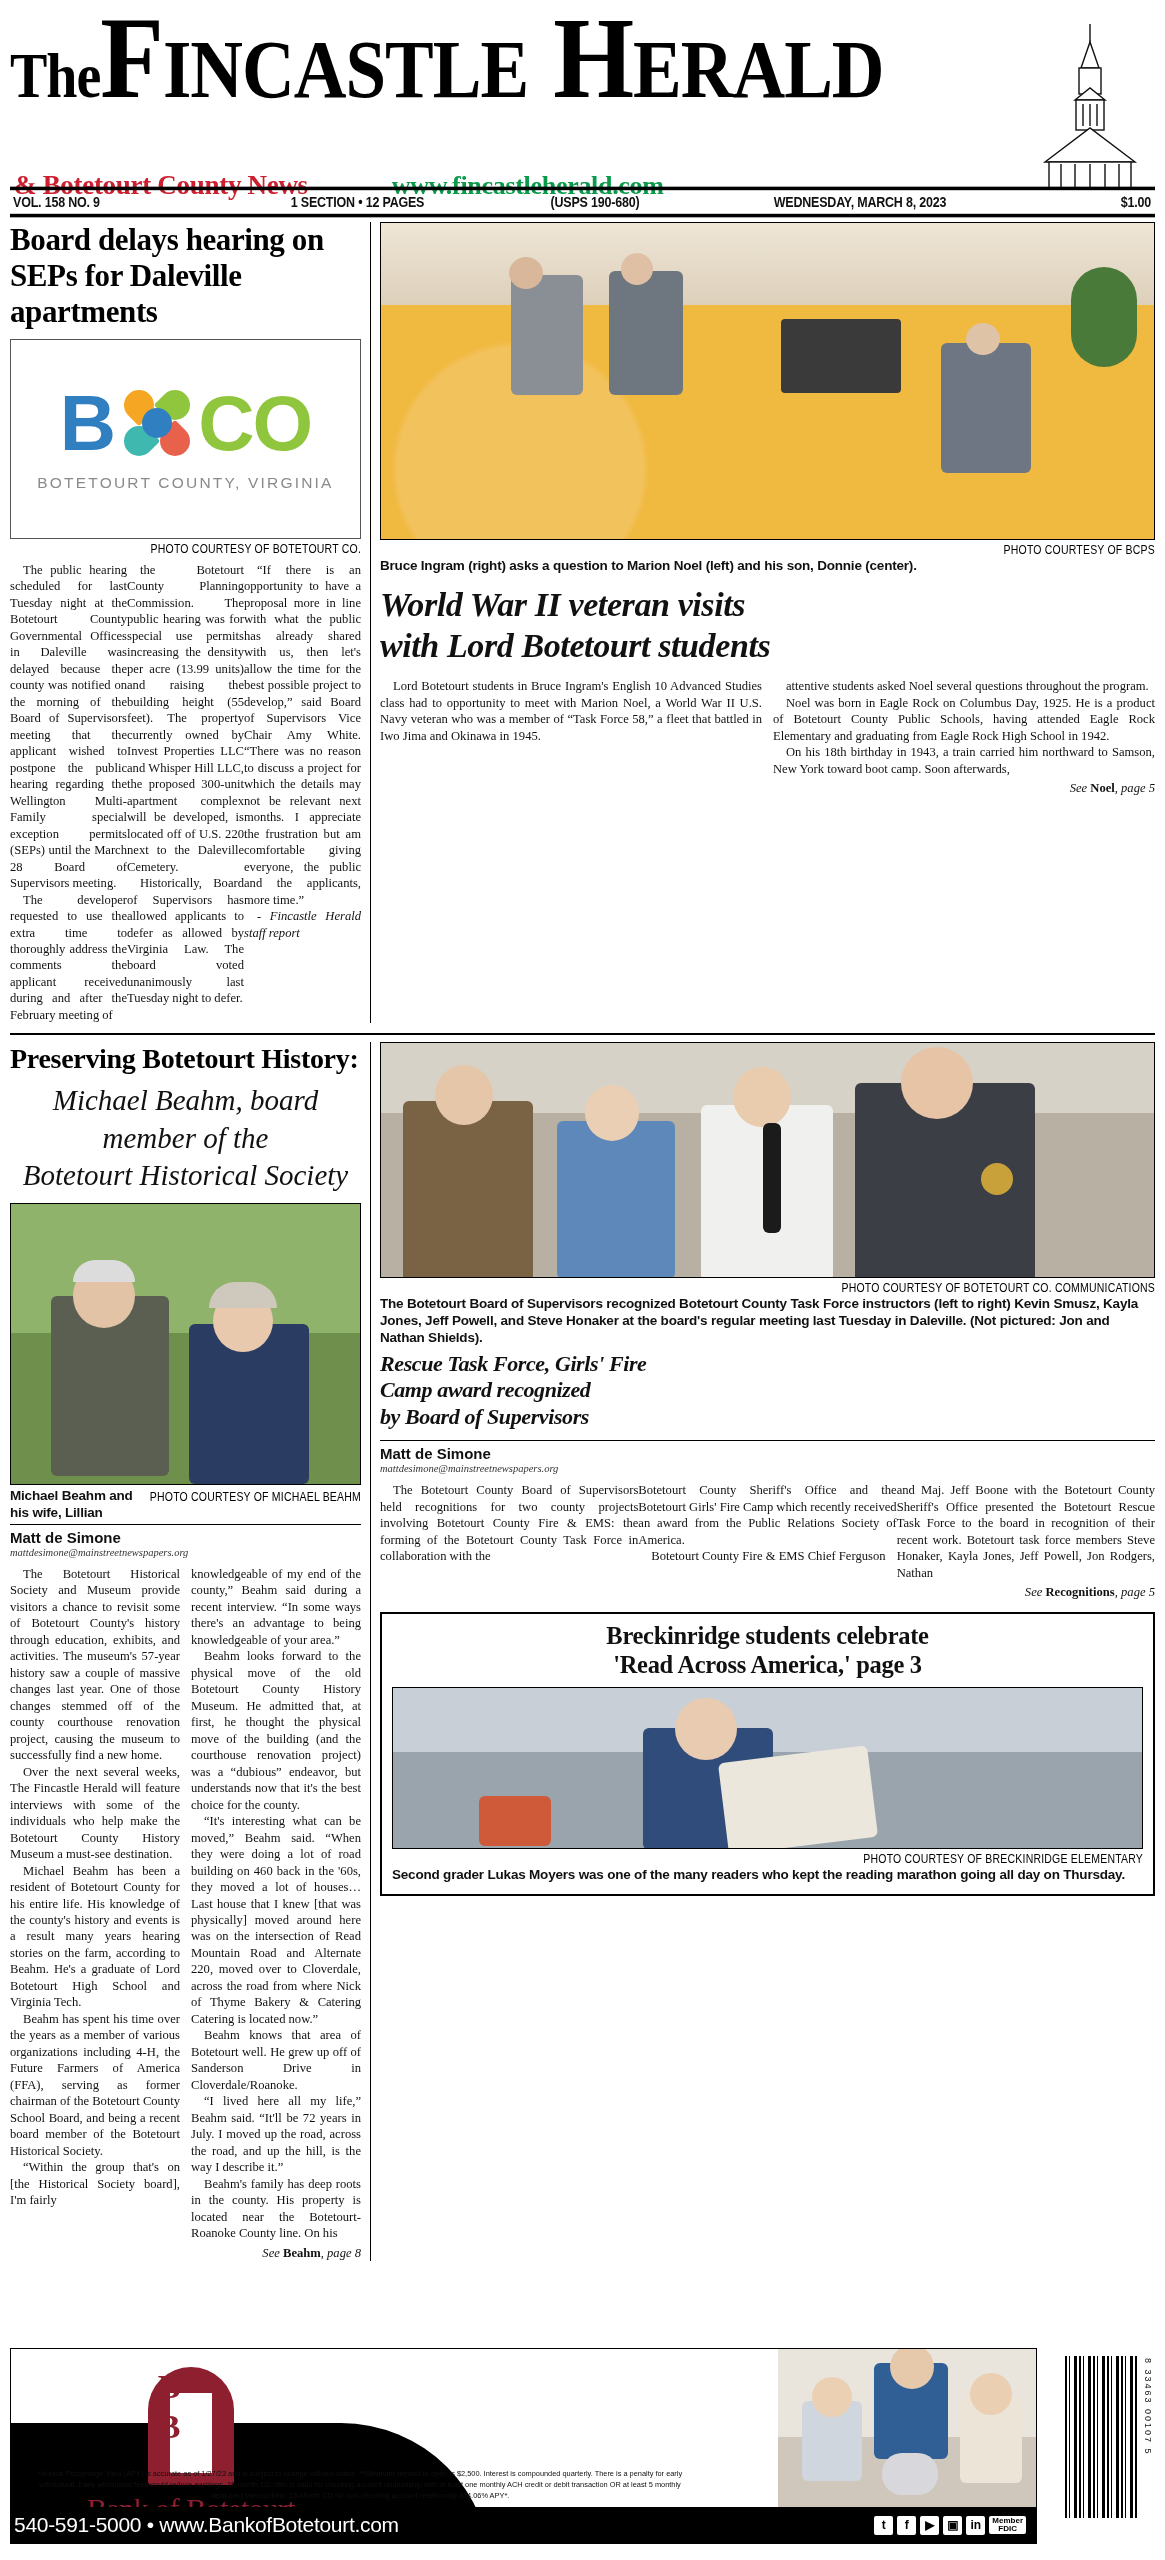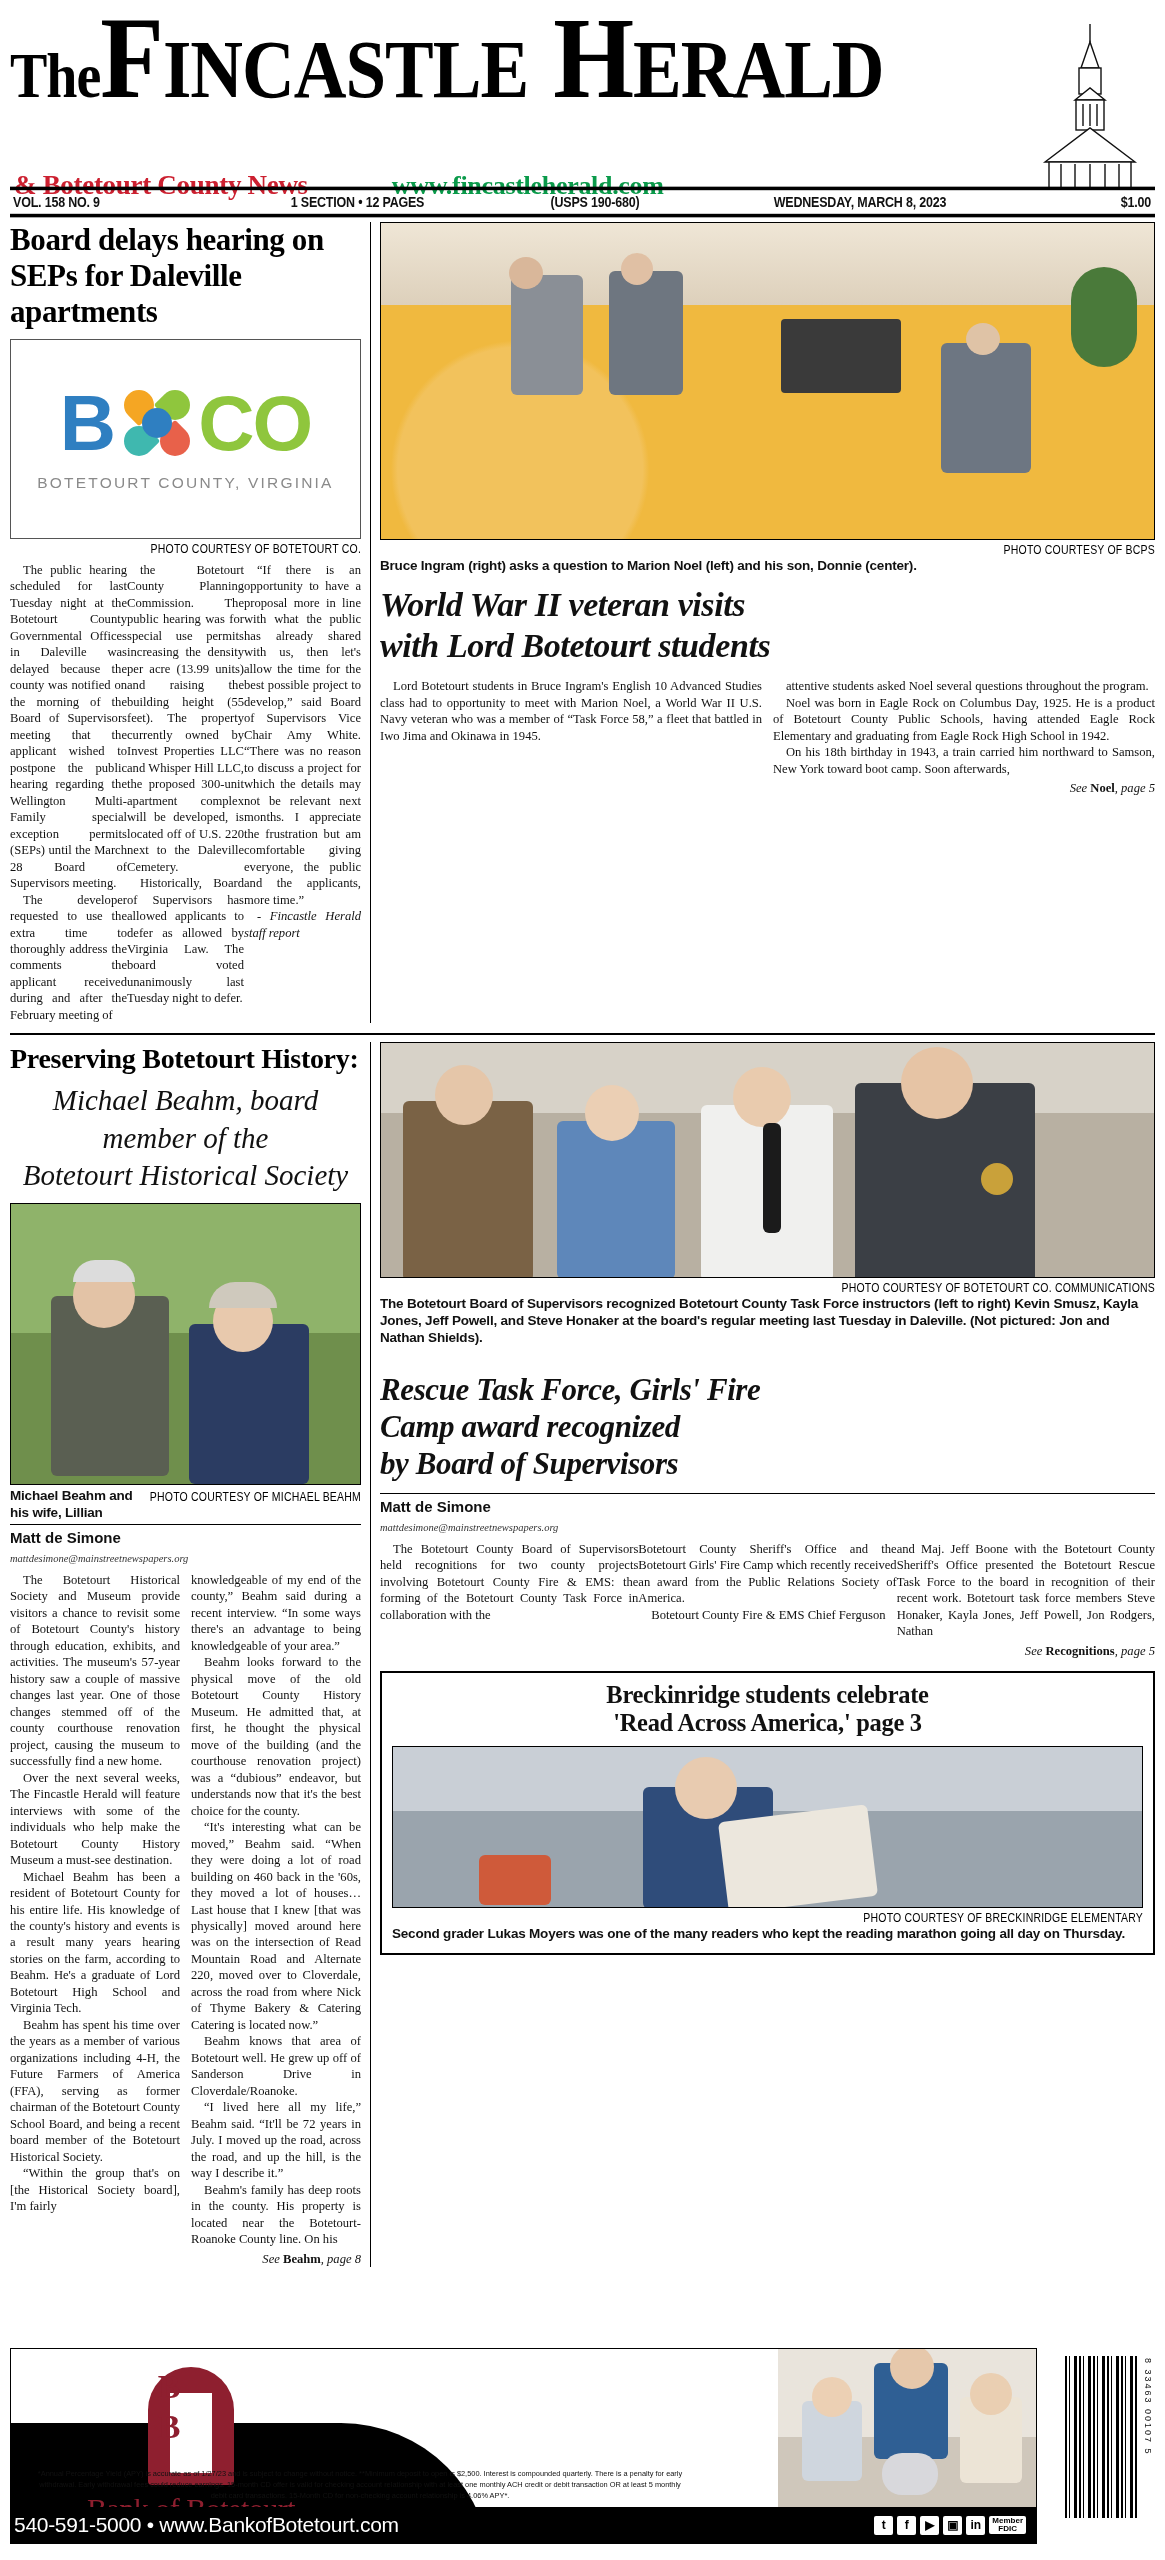--- a/index.html
+++ b/index.html
@@ -130,21 +130,21 @@
   p.bt.noind { text-indent:0; }
   .italic-note { font-style:italic; }
 
   .byline {
     font-family:"Liberation Sans", sans-serif;
     font-weight:bold; font-size:15px;
     border-top:1.5px solid #000; padding-top:4px; margin-top:2px;
   }
   .byline-mail {
     font-family:"Liberation Serif", serif;
-    font-style:italic; font-size:10.5px; color:#333; margin-top:7px;
+    font-style:italic; font-size:10.5px; color:#333; margin-top:1px;
   }
   .jump {
     font-family:"Liberation Serif", serif;
     font-size:12.6px; text-align:right; font-style:italic; margin-top:4px;
   }
   .jump b { font-style:normal; font-weight:bold; }
 
   .photo { width:100%; background:#cfcfcf; position:relative; overflow:hidden; border:1px solid #000; }
 
   .rule-thick { border-top:2.5px solid #000; margin:10px 0 0 0; }
@@ -384,21 +384,21 @@
         <div class="mini-figure" style="left:320px;top:62px;width:132px;height:176px;background:#f0f0ee"></div>
         <div class="mini-figure" style="left:352px;top:24px;width:58px;height:60px;border-radius:50%;background:#e9cbae"></div>
         <div class="mini-figure" style="left:382px;top:80px;width:18px;height:110px;background:#1b1b1b"></div>
         <div class="mini-figure" style="left:474px;top:40px;width:180px;height:200px;background:#3b3f45"></div>
         <div class="mini-figure" style="left:520px;top:4px;width:72px;height:72px;border-radius:50%;background:#e6c4a5"></div>
         <div class="mini-figure" style="left:600px;top:120px;width:32px;height:32px;border-radius:50%;background:#c9a13a"></div>
       </div>
       <div class="credit">PHOTO COURTESY OF BOTETOURT CO. COMMUNICATIONS</div>
       <div class="caption">The Botetourt Board of Supervisors recognized Botetourt County Task Force instructors (left to right) Kevin Smusz, Kayla Jones, Jeff Powell, and Steve Honaker at the board's regular meeting last Tuesday in Daleville. (Not pictured: Jon and Nathan Shields).</div>
 
-      <div class="hl-italic" style="margin-top:24px;font-size:31px">
+      <div class="hl-italic" style="margin-top:4px;font-size:22px">
         <div>Rescue Task Force, Girls' Fire</div>
         <div>Camp award recognized</div>
         <div>by Board of Supervisors</div>
       </div>
 
       <div class="byline" style="margin-top:10px">Matt de Simone</div>
       <div class="byline-mail">mattdesimone@mainstreetnewspapers.org</div>
 
       <div class="body-cols-3">
         <div class="bcol">

